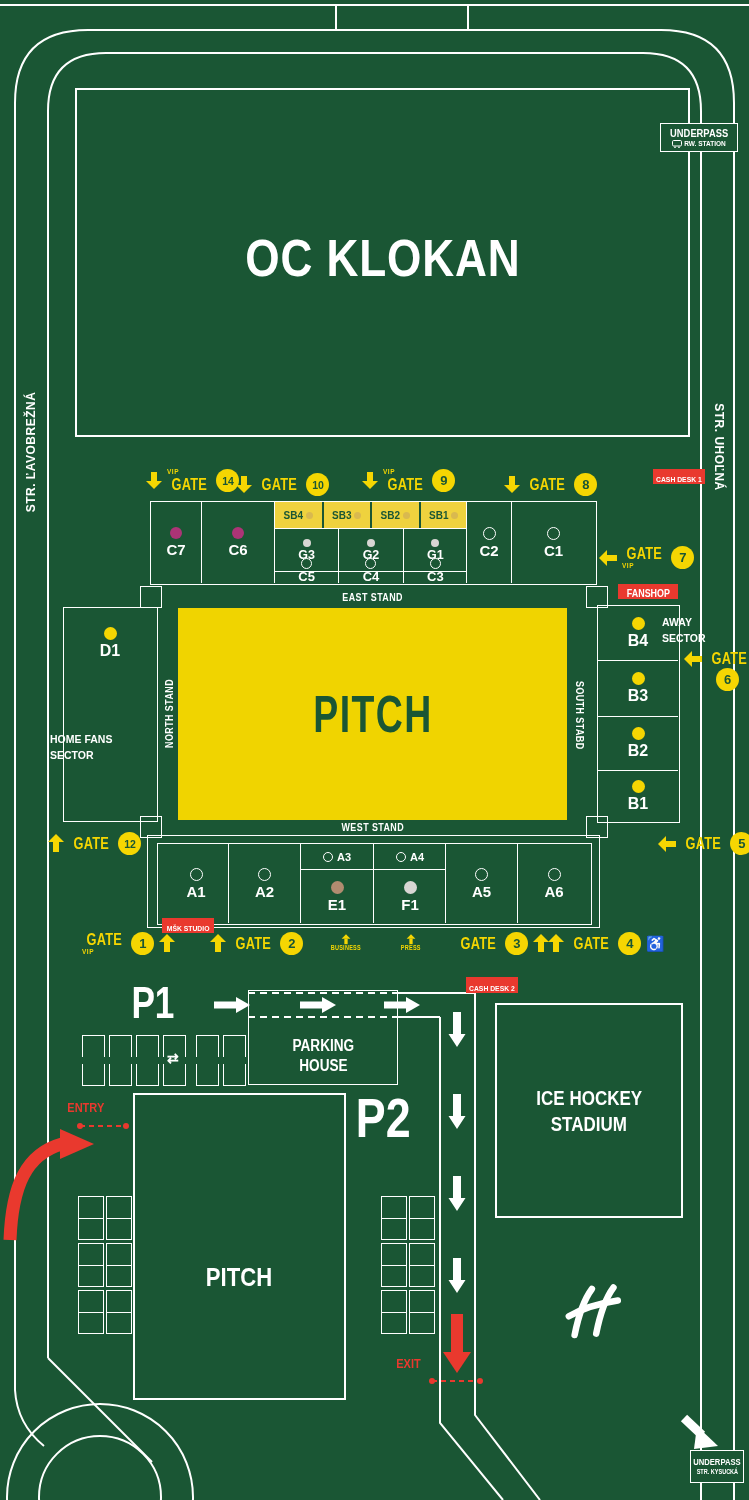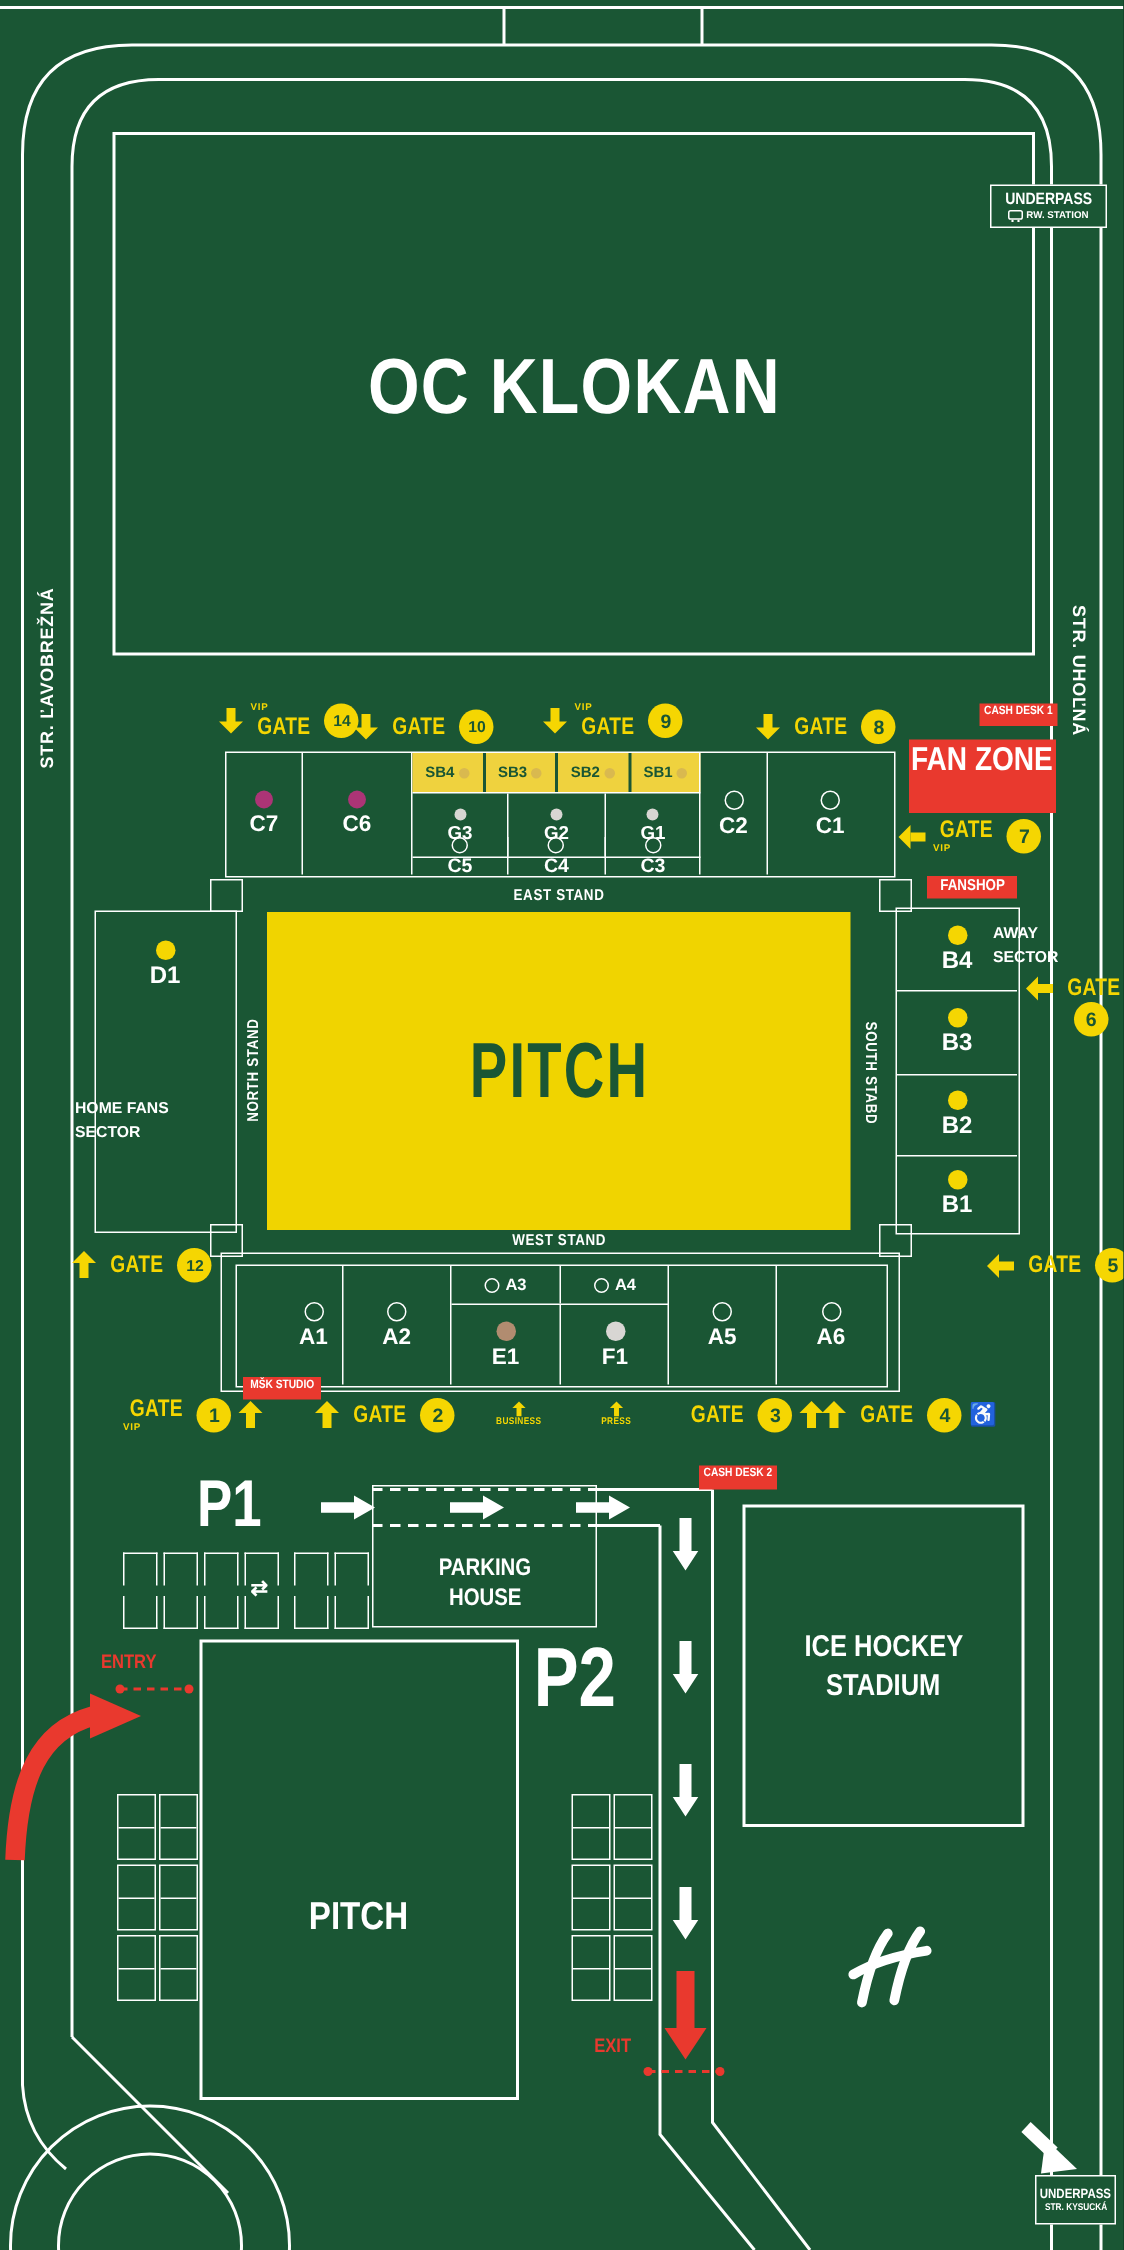--- a/index.html
+++ b/index.html
@@ -11,21 +11,21 @@
   .bx1{position:absolute;border:1.5px solid #fff}
   .lab{position:absolute;white-space:nowrap;font-weight:700;z-index:4}
   .c{text-align:center}
   .f{display:flex}
   .cell{display:flex;flex-direction:column;align-items:center;justify-content:center;gap:2px}
   .bl{border-left:1.5px solid #fff}
   .bt{border-top:1.5px solid #fff}
   .dot{border-radius:50%;display:inline-block;flex:0 0 auto}
   .dy{background:#F5D602}.dm{background:#AC3476}.dw{background:#D8D6D3}.db{background:#B18C70}
   .doo{border-radius:50%;display:inline-block;border:1.5px solid #fff;background:transparent;flex:0 0 auto}
-  .red{position:absolute;background:#E9392E;color:#fff;display:flex;align-items:flex-start;justify-content:center;z-index:6;white-space:nowrap}
+  .red{position:absolute;background:#E9392E;color:#fff;display:flex;align-items:flex-end;justify-content:center;z-index:6;white-space:nowrap}
   .cnd{transform:scaleX(.85)}
   .cnd7{transform:scaleX(.72)}
   .cnd8{transform:scaleX(.8)}
   .rot-l{transform:rotate(-90deg)}
   .rot-r{transform:rotate(90deg)}
   .gate{position:absolute;display:flex;align-items:center;gap:5px;color:#F5D602;z-index:7}
   .gw{display:inline-block;font-size:16px;transform:scaleX(.8);letter-spacing:.3px}
   .gnum{width:23px;height:23px;border-radius:50%;background:#F5D602;color:#1A5634;display:flex;
         align-items:center;justify-content:center;font-size:13px;flex:0 0 auto}
   .gnum2{font-size:10.5px}
@@ -140,23 +140,20 @@
   </div>
   <div class="gate" style="left:504px;top:473px">
     <span class="ar ar-down"></span>
     <span class="gw">GATE</span>
     <span class="gnum">8</span>
   </div>
 
   <div class="red" style="left:653px;top:469px;width:52px;height:15px;font-size:8px">
       <span class="cnd">CASH DESK 1</span>
     </div>
-  <div class="red" style="left:606px;top:493px;width:98px;height:49px;font-size:22px">
-      <span class="cnd">FAN ZONE</span>
-    </div>
   <div class="gate" style="left:601px;top:546px">
     <span class="ar ar-left"></span>
     <span class="gstack">
         <span class="gw">GATE</span>
         <span class="vip">VIP</span>
       </span>
     <span class="gnum">7</span>
   </div>
   <div class="red" style="left:618px;top:584px;width:60px;height:15px;font-size:10.5px">
       <span class="cnd">FANSHOP</span>
@@ -281,21 +278,21 @@
   </div>
   <span class="gnum abs z7" style="left:716px;top:668px">6</span>
   <div class="gate" style="left:660px;top:832px">
     <span class="ar ar-left"></span>
     <span class="gw">GATE</span>
     <span class="gnum">5</span>
   </div>
 
   <div class="bx1 z2" style="left:147px;top:835px;width:453px;height:93px"></div>
   <div class="bx1 z2" style="left:157px;top:843px;width:435px;height:82px">
-    <div class="cell abs" style="left:16px;top:0;width:70px;height:79px">
+    <div class="cell abs" style="left:3px;top:0;width:70px;height:79px">
         <span class="doo" style="width:13px;height:13px"></span>
         <span style="font-size:15px">A1</span>
       </div>
     <div class="cell abs bl" style="left:70px;top:0;width:72px;height:79px">
         <span class="doo" style="width:13px;height:13px"></span>
         <span style="font-size:15px">A2</span>
       </div>
     <div class="abs bl" style="left:142px;top:0;width:145px;height:79px">
       <div class="abs f" style="left:0;top:0;width:145px;height:26px;border-bottom:1.5px solid #fff">
         <div class="f" style="flex:1;align-items:center;justify-content:center;gap:4px">

